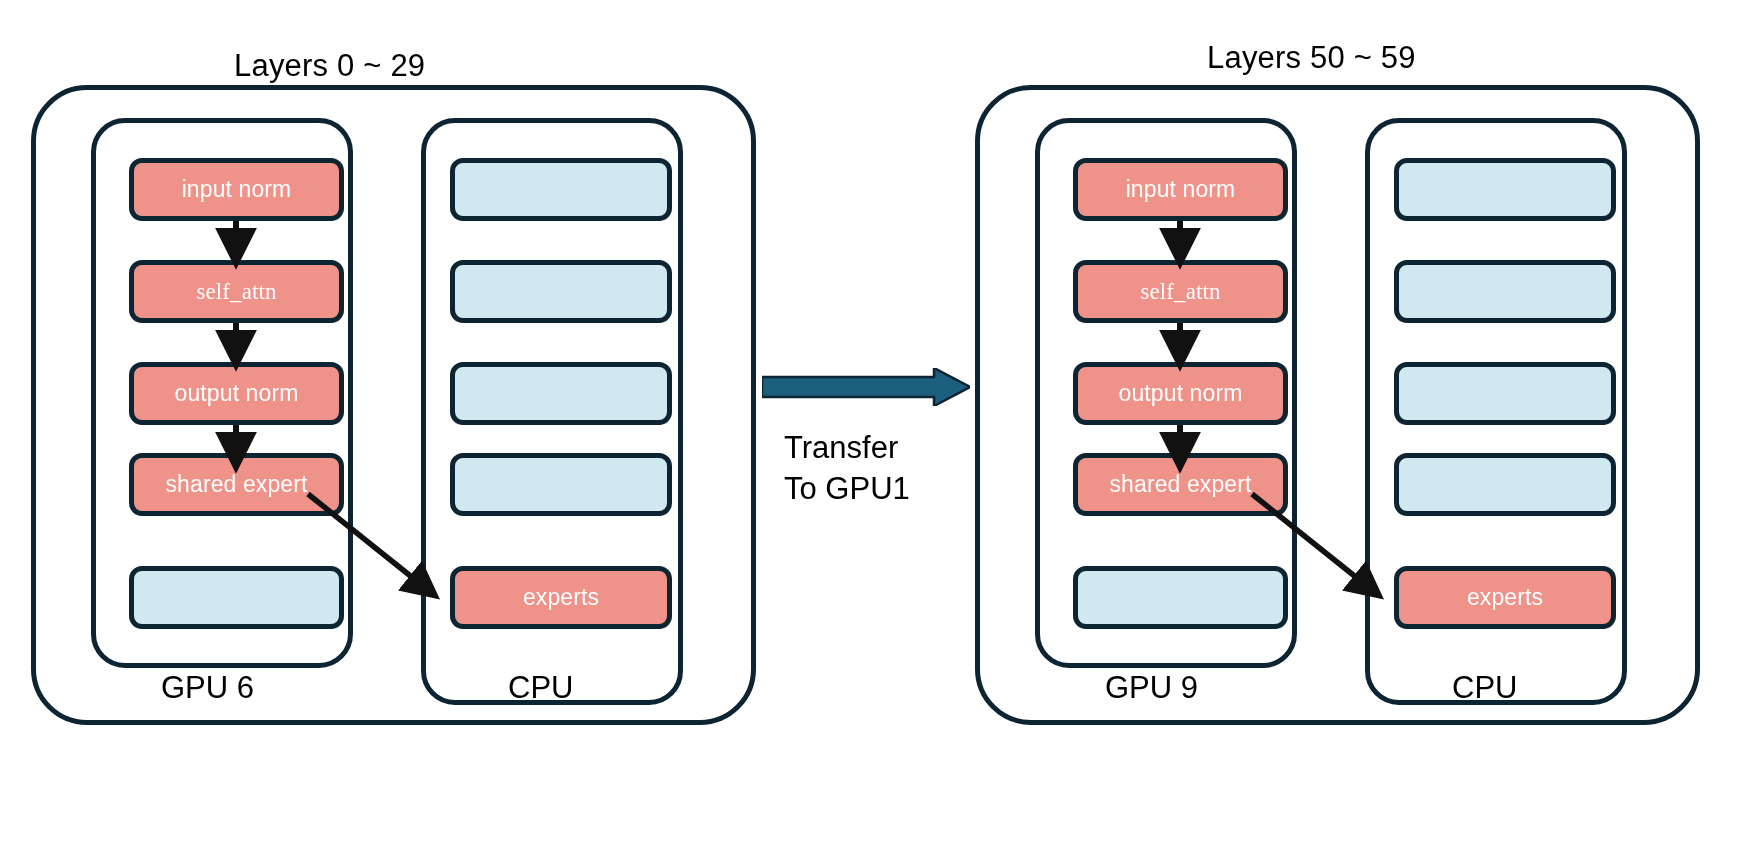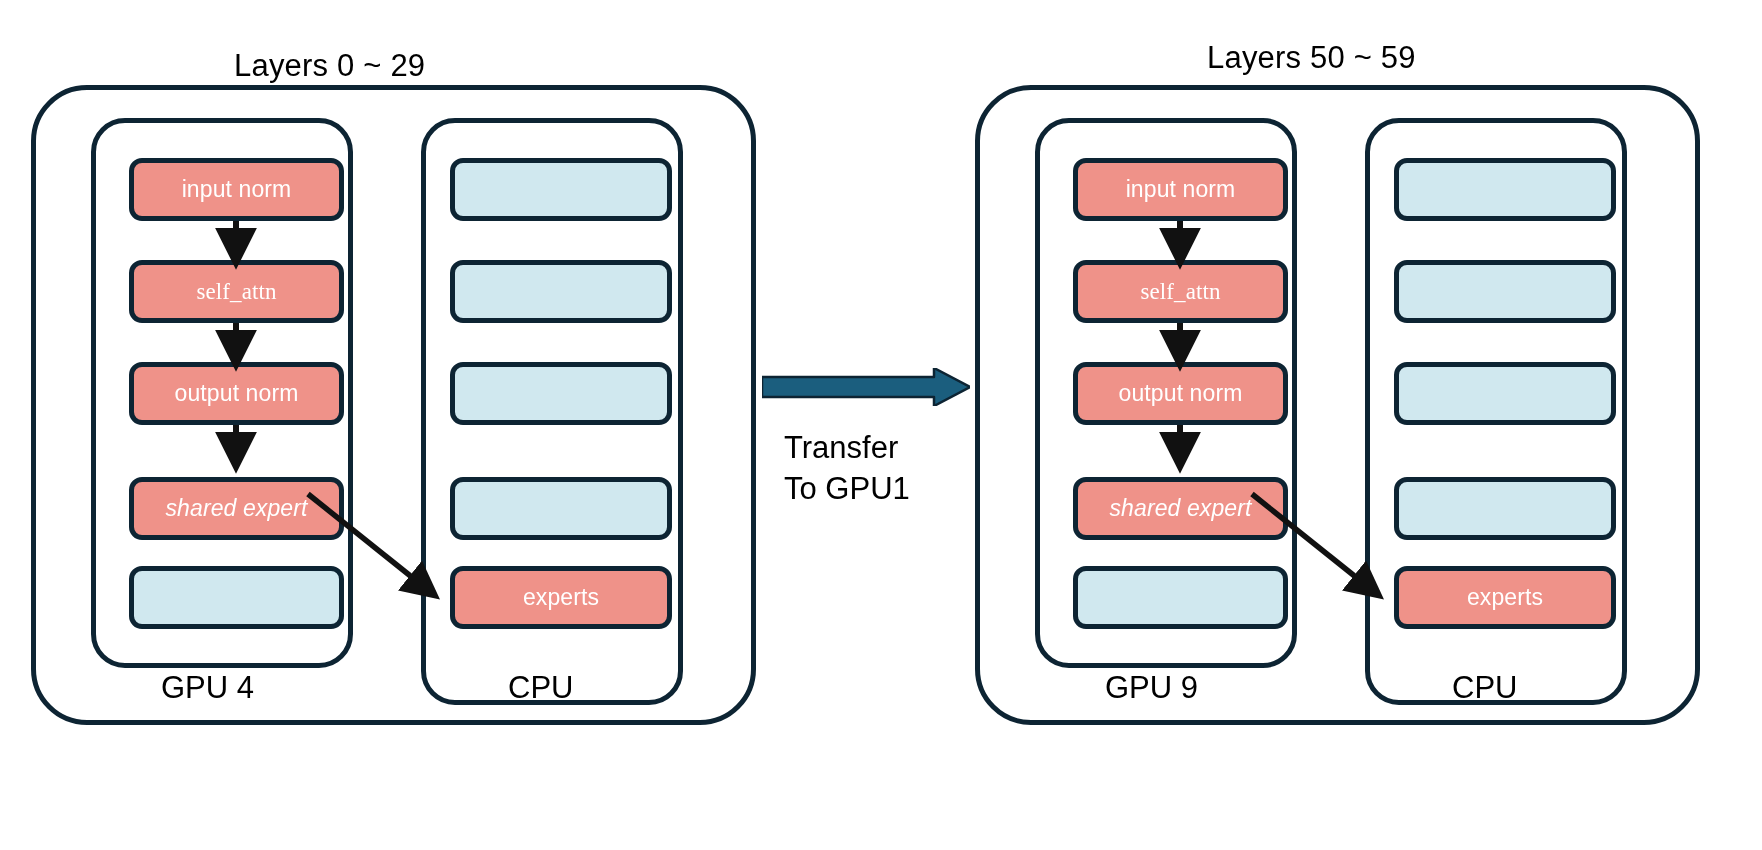--- a/index.html
+++ b/index.html
@@ -64,21 +64,21 @@
     font-size: 23px;
     color: #ffffff;
     letter-spacing: 0.1px;
   }
   .block.salmon { background: #ef9289; }
   .block.blue   { background: #d0e8ef; }
 
   .r0 { top: 35px;  }
   .r1 { top: 137px; font-family: Liberation Serif, serif; }
   .r2 { top: 239px; }
-  .r3 { top: 354px; font-style: italic; }
+  .r3 { top: 330px; }
   .r4 { top: 443px; }
 
   
   .col-cpu .block { left: 24px; width: 222px; }
 
   
   .vflow {
     position: absolute;
     left: 0; top: 0;
     width: 262px;
@@ -163,21 +163,21 @@
 
     <svg class="diagonal" viewBox="0 0 725 640">
       <defs>
         <marker id="arrowDL" markerWidth="7" markerHeight="7" refX="4.2" refY="3.5" orient="auto">
           <path d="M0,0 L7,3.5 L0,7 z" fill="#111111"></path>
         </marker>
       </defs>
       <line x1="272" y1="404" x2="392" y2="500" stroke="#111111" stroke-width="5.5" marker-end="url(#arrowDL)"></line>
     </svg>
 
-    <div class="device-label lbl-gpu">GPU 4</div>
+    <div class="device-label lbl-gpu">GPU 6</div>
     <div class="device-label lbl-cpu">CPU</div>
   </div>
 
   <svg id="transfer-arrow" viewBox="0 0 208 38" preserveAspectRatio="none">
     <path d="M0,9 L172,9 L172,0 L208,19 L172,38 L172,29 L0,29 Z" fill="#1b5e7e" stroke="#0d2433" stroke-width="2.5" stroke-linejoin="round"></path>
   </svg>
   <div id="transfer-label">Transfer
 To GPU1</div>
 
   <div class="device" id="device-right">

